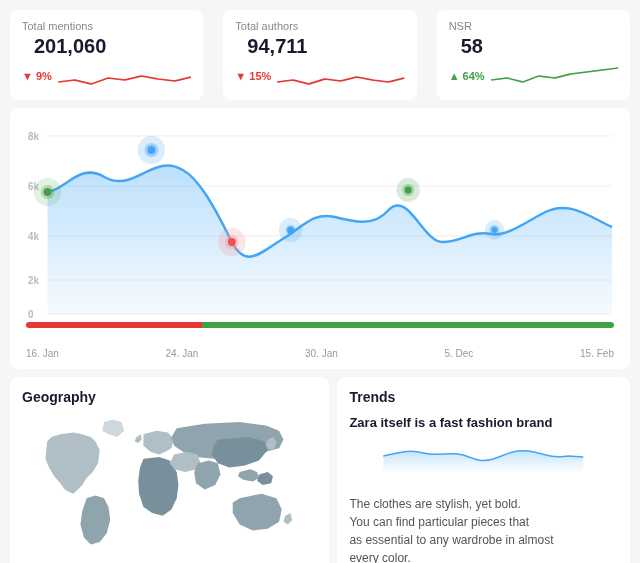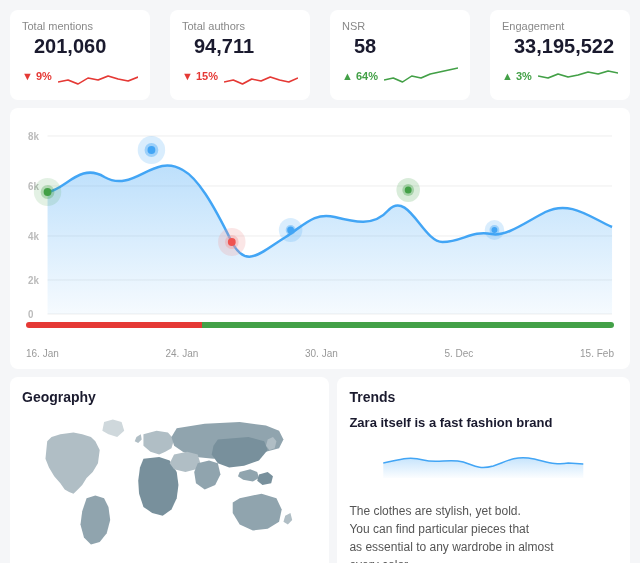--- a/index.html
+++ b/index.html
@@ -125,21 +125,21 @@
     }
 
     .trend-item {
       margin-bottom: 12px;
     }
 
     .trend-title {
       font-size: 13px;
       font-weight: 600;
       color: #1a1a2e;
-      margin-bottom: 18px;
+      margin-bottom: 11px;
     }
 
     .trend-sparkline {
       width: 100%;
       height: 30px;
       margin-bottom: 8px;
     }
 
     .trend-desc {
       font-size: 12px;
@@ -177,32 +177,20 @@
   </div>
     <div class="card">
     <div class="card-label">NSR</div>
     <div class="card-value">58</div>
     <div class="card-bottom">
       <span class="card-change up">
         ▲ 64%
       </span>
       <svg class="card-sparkline" viewBox="0 0 64 28" preserveAspectRatio="none">
         <polyline points="0,18 8,16 16,20 24,14 32,16 40,12 48,10 56,8 64,6" fill="none" stroke="#43a047" stroke-width="1.5" stroke-linejoin="round"></polyline>
-      </svg>
-    </div>
-  </div>
-    <div class="card">
-    <div class="card-label">Engagement</div>
-    <div class="card-value">33,195,522</div>
-    <div class="card-bottom">
-      <span class="card-change up">
-        ▲ 3%
-      </span>
-      <svg class="card-sparkline" viewBox="0 0 64 28" preserveAspectRatio="none">
-        <polyline points="0,14 8,16 16,12 24,15 32,13 40,10 48,12 56,9 64,11" fill="none" stroke="#43a047" stroke-width="1.5" stroke-linejoin="round"></polyline>
       </svg>
     </div>
   </div>
   </div>
 
 <div class="chart-card">
   <div class="chart-area">
     <svg class="chart-svg" viewBox="0 0 600 200" preserveAspectRatio="none">
       <defs>
         <linearGradient id="areaGrad" x1="0" y1="0" x2="0" y2="1">

